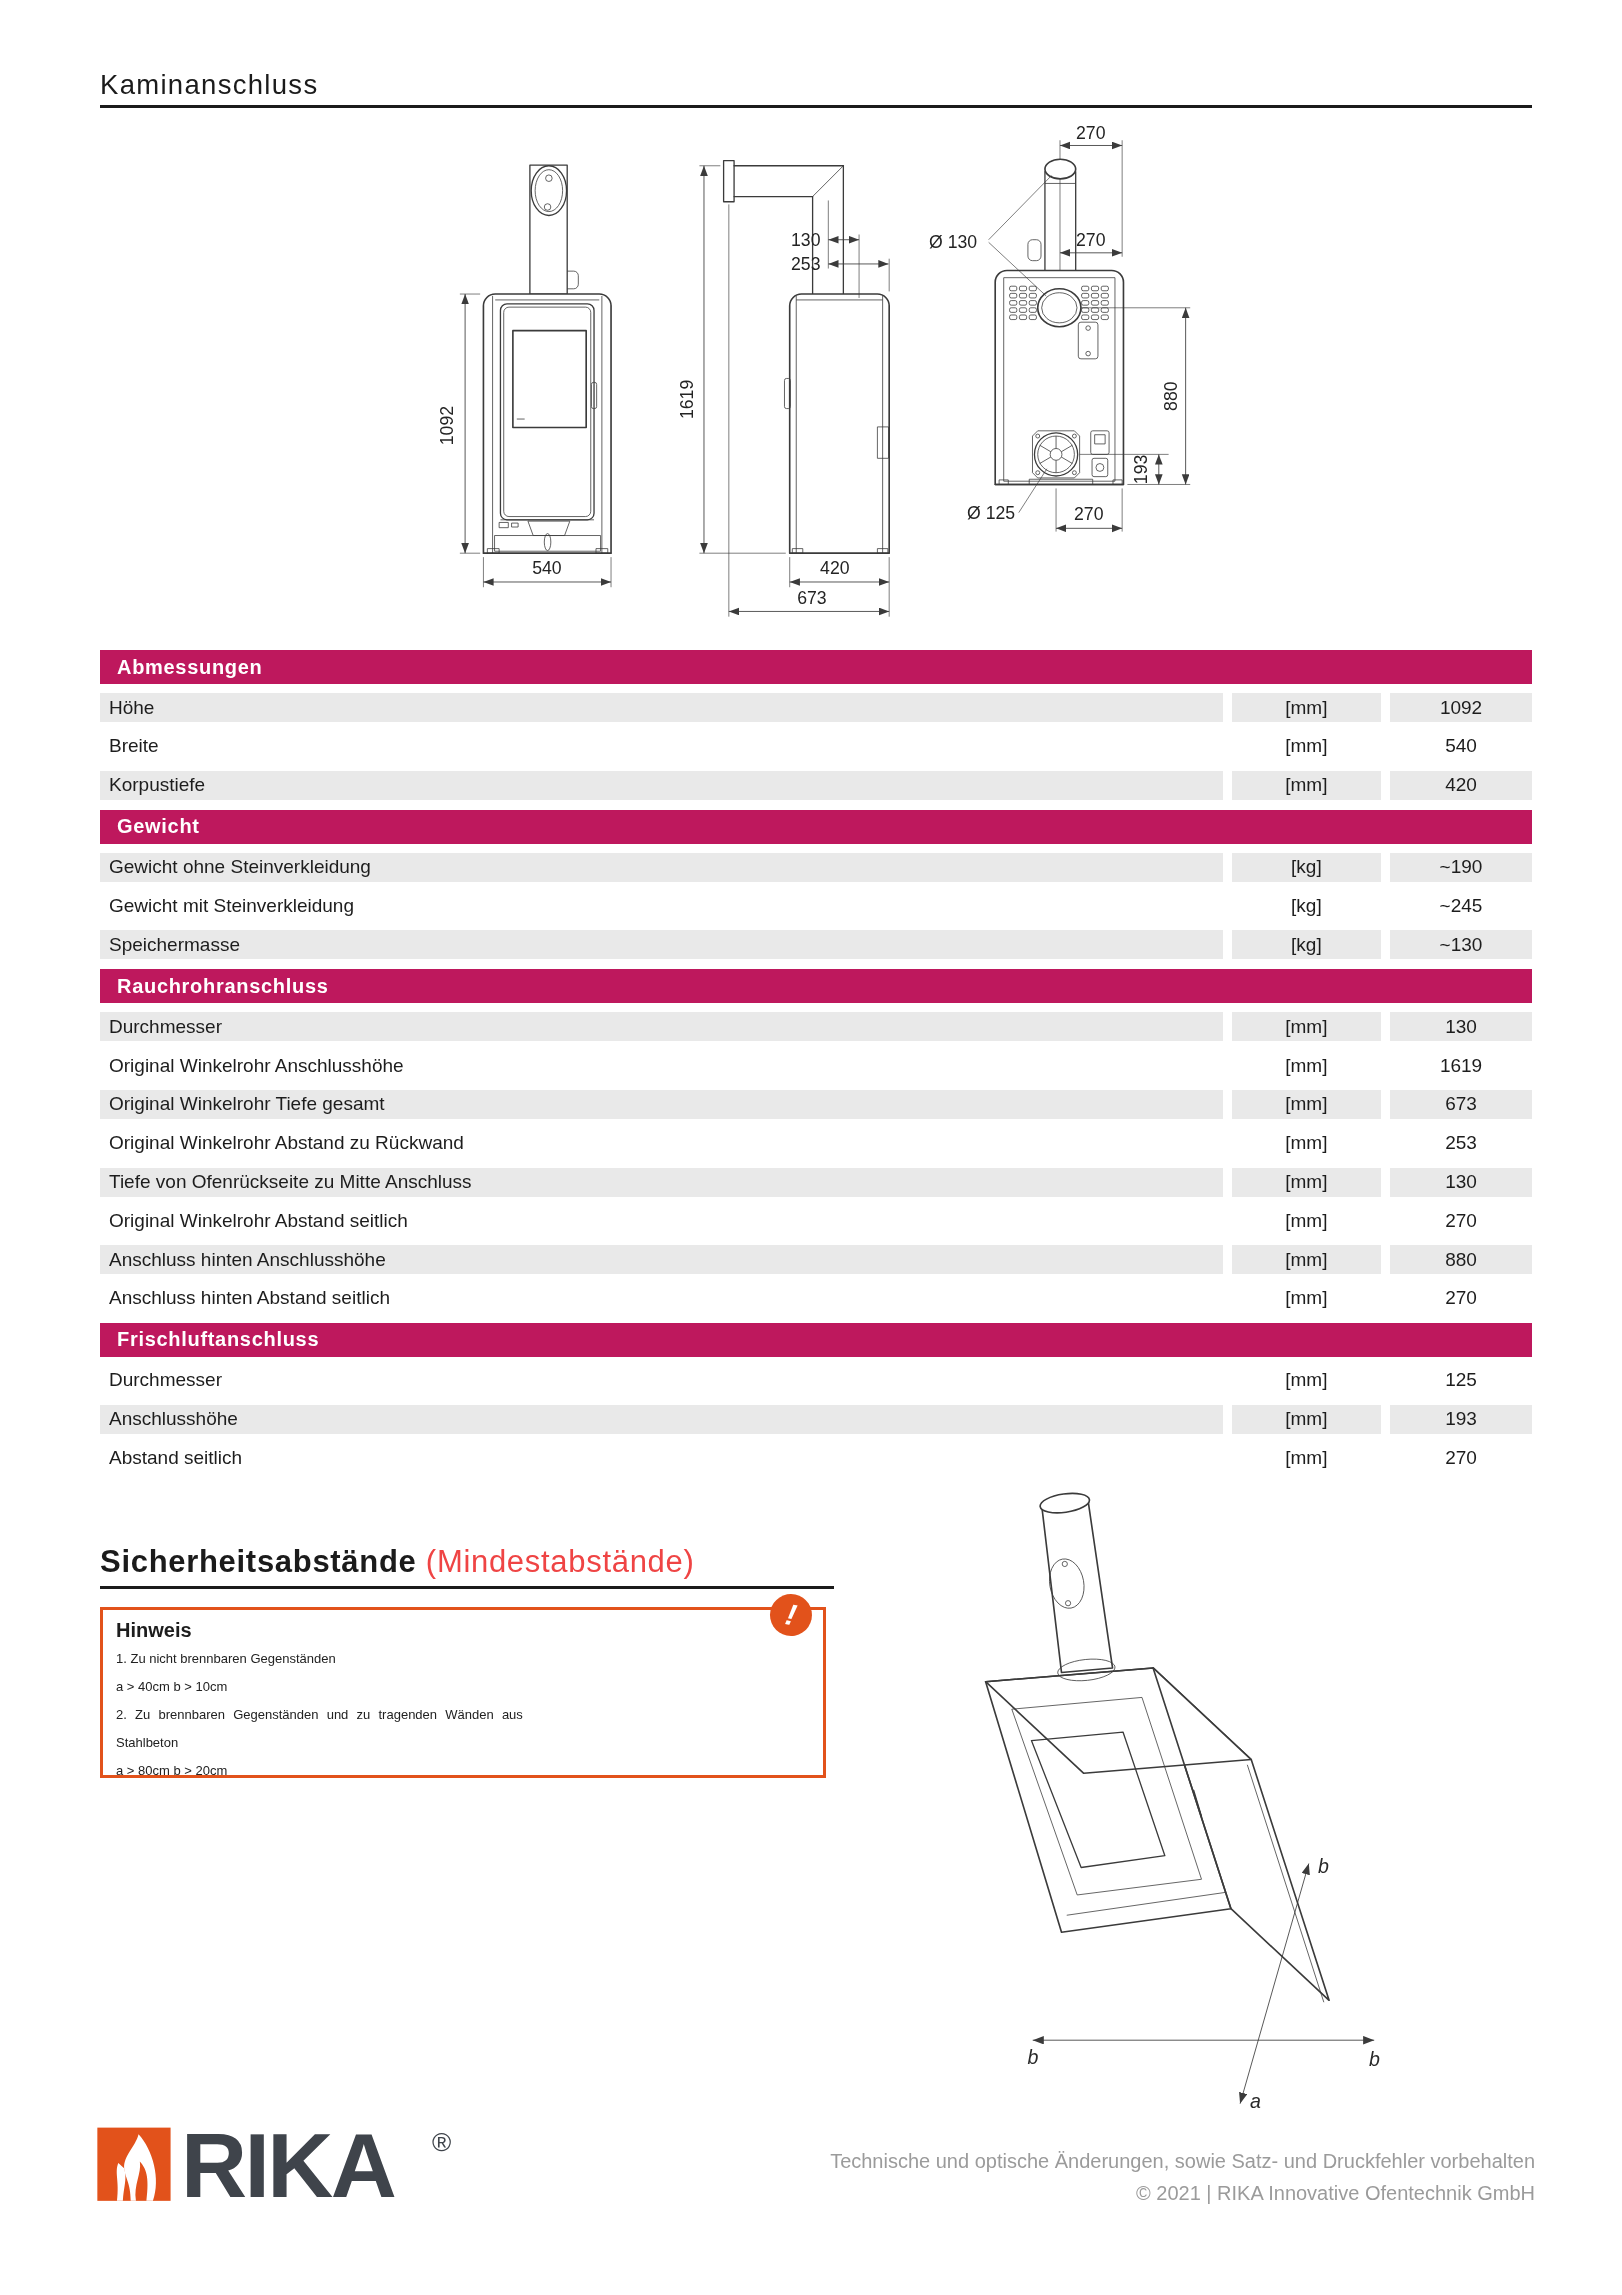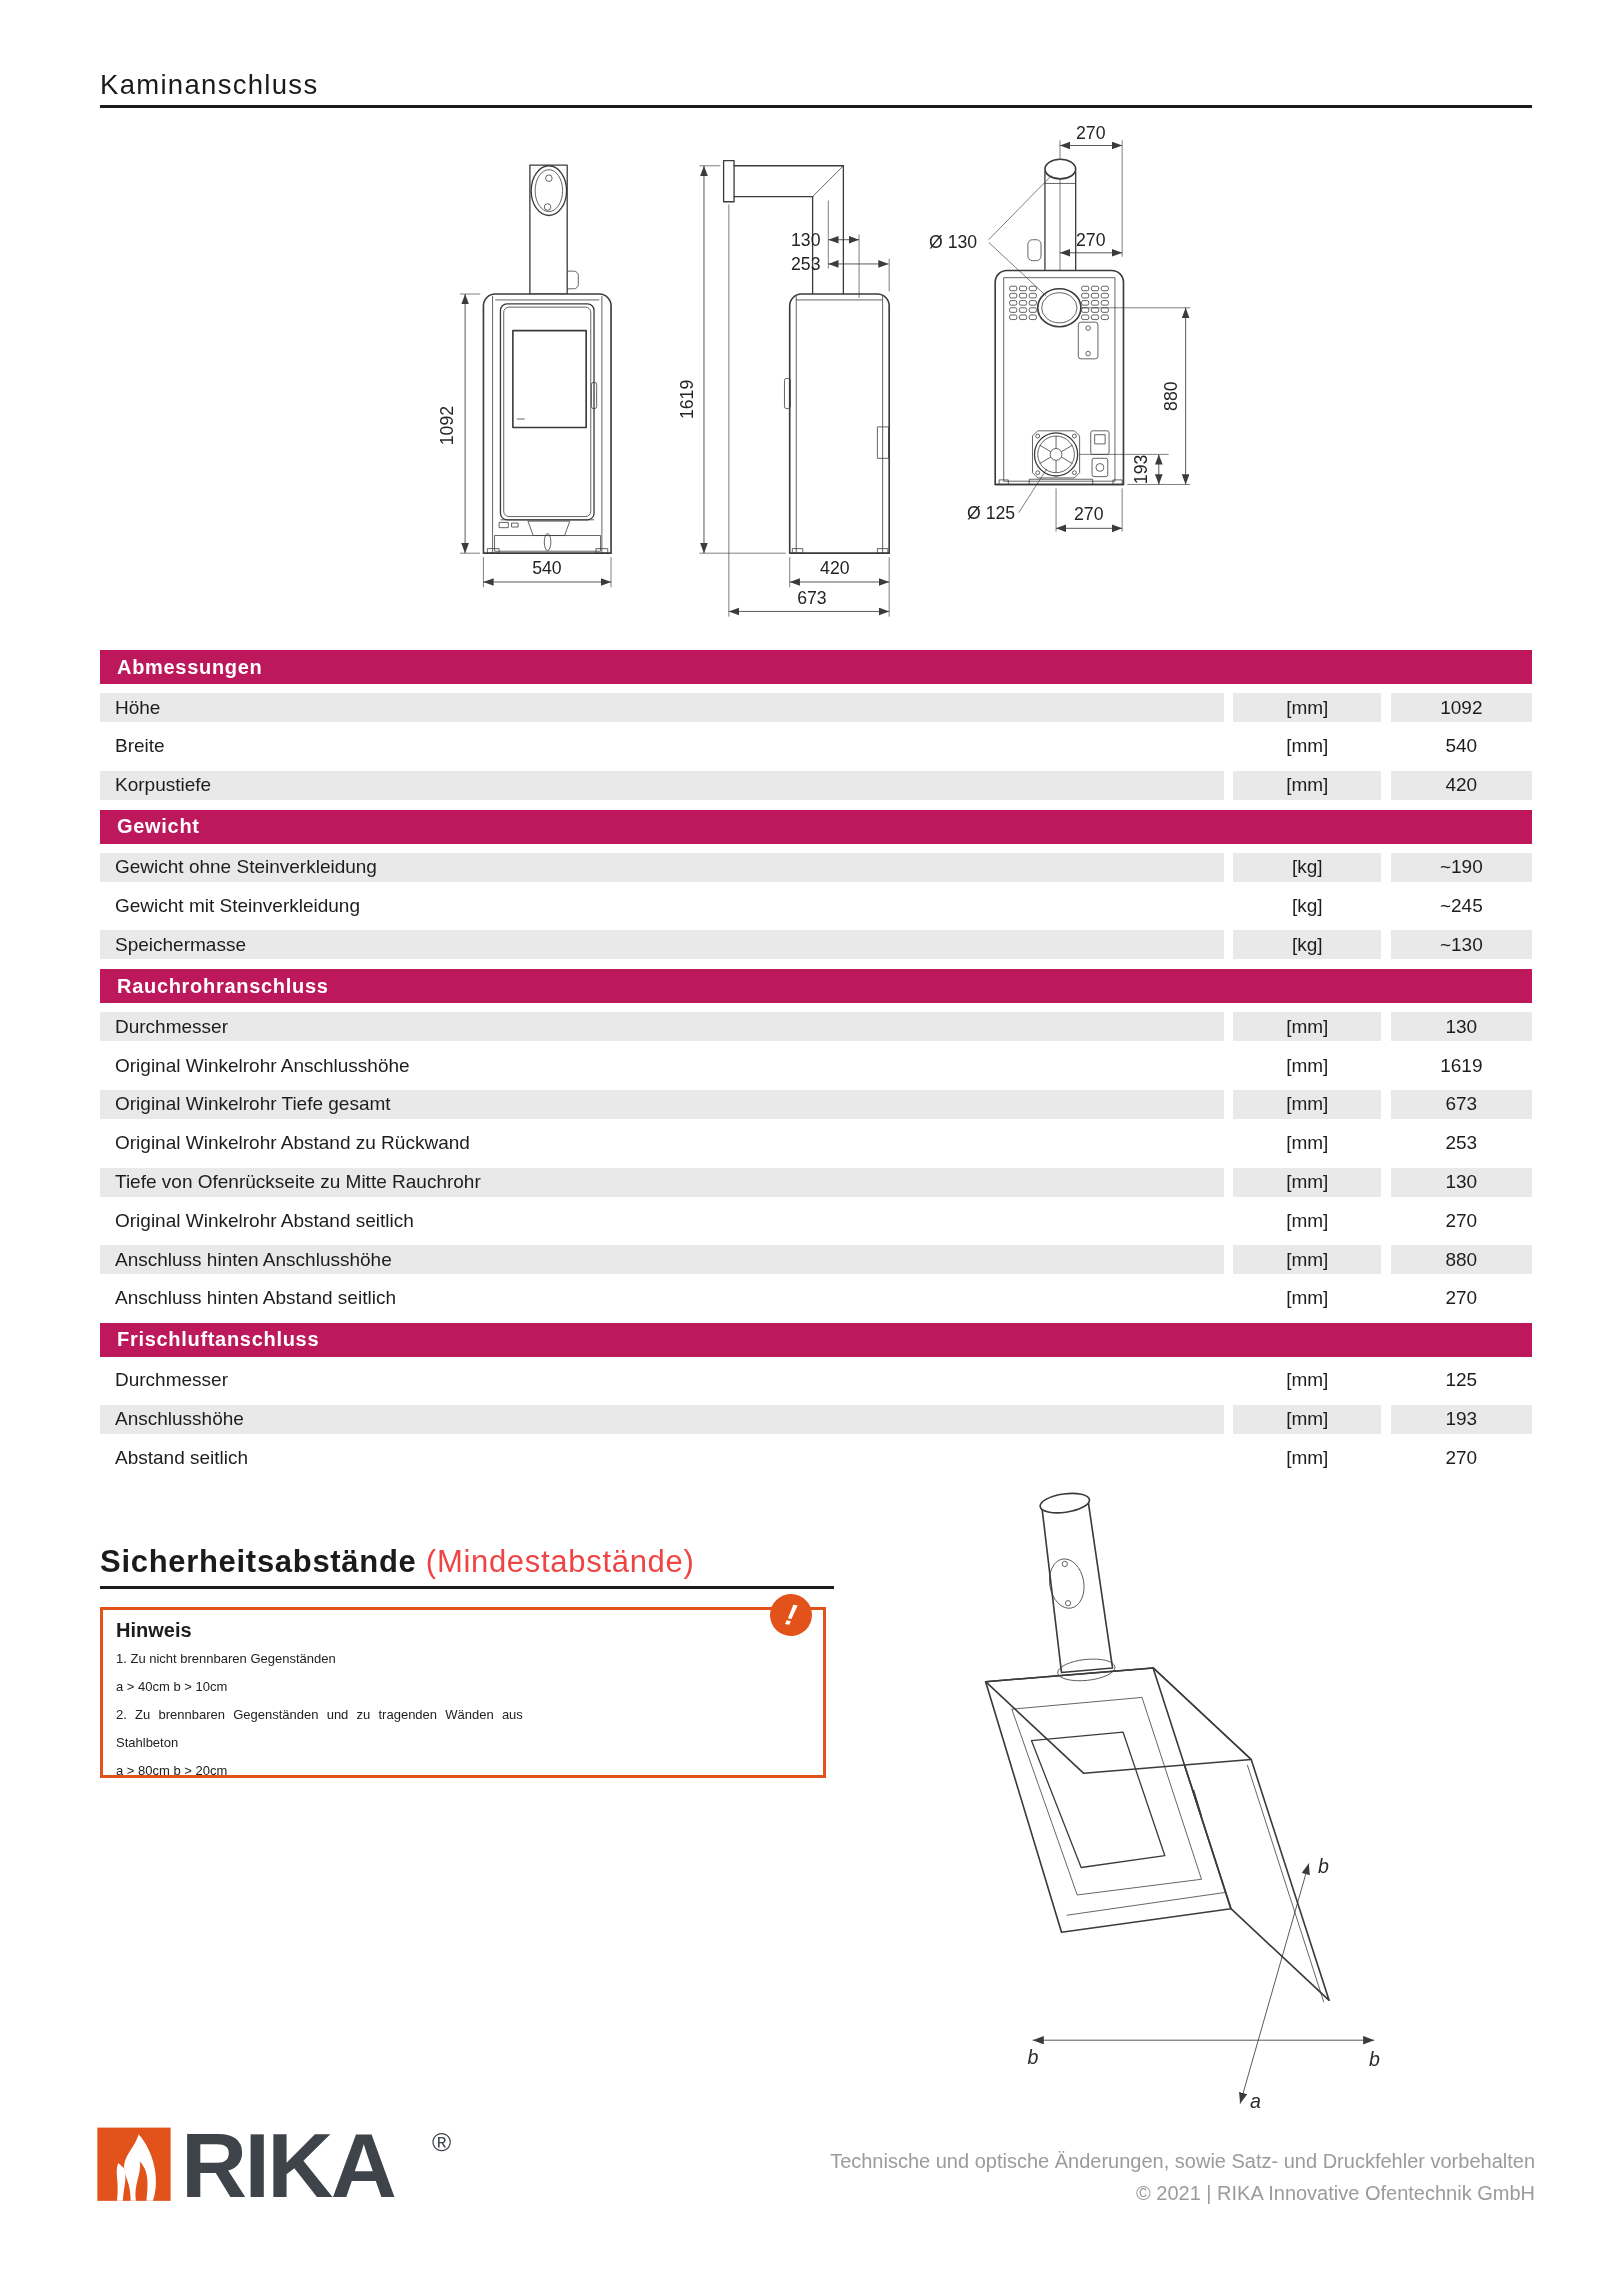--- a/index.html
+++ b/index.html
@@ -13,21 +13,21 @@
   .page-title { left:100px; top:69px; font-size:27.5px; font-weight:500; letter-spacing:1.3px; color:#1b1b1b; }
   .title-rule { left:100px; top:105px; width:1432px; height:2.6px; background:#1b1b1b; }
 
   
   .tables { left:100px; top:650px; width:1432px; }
   .thead {
     height:34px; background:#be185d; color:#ffffff; display:flex; align-items:center;
     padding-left:17px; font-size:20px; font-weight:bold; letter-spacing:0.7px; margin-bottom:9.2px;
   }
   .trow { display:flex; height:29px; margin-bottom:9.8px; }
-  .trow .c1 { width:1114px; padding-left:15px; display:flex; align-items:center; font-size:19px; }
+  .trow .c1 { width:1114px; padding-left:9px; display:flex; align-items:center; font-size:19px; }
   .trow .c2 { width:149px; margin-left:9.2px; display:flex; align-items:center; justify-content:center; font-size:19px; }
   .trow .c3 { width:142px; margin-left:9.2px; display:flex; align-items:center; justify-content:center; font-size:19px; }
   .trow.shaded .c1, .trow.shaded .c2, .trow.shaded .c3 { background:#e9e9e9; }
 
   
   .safety-title { left:100px; top:1544px; font-size:31px; font-weight:bold; color:#1b1b1b; letter-spacing:0.7px; }
   .safety-title .light { font-weight:300; color:#ef4444; }
   .safety-rule { left:100px; top:1586px; width:734px; height:2.6px; background:#1b1b1b; }
   .hinweis-box {
     left:100px; top:1607px; width:694px; height:145px;
@@ -288,21 +288,21 @@
     <div class="c1">Original Winkelrohr Tiefe gesamt</div>
     <div class="c2">[mm]</div>
     <div class="c3">673</div>
   </div>
   <div class="trow">
     <div class="c1">Original Winkelrohr Abstand zu Rückwand</div>
     <div class="c2">[mm]</div>
     <div class="c3">253</div>
   </div>
   <div class="trow shaded">
-    <div class="c1">Tiefe von Ofenrückseite zu Mitte Rauchrohr</div>
+    <div class="c1">Tiefe von Ofenrückseite zu Mitte Anschluss</div>
     <div class="c2">[mm]</div>
     <div class="c3">130</div>
   </div>
   <div class="trow">
     <div class="c1">Original Winkelrohr Abstand seitlich</div>
     <div class="c2">[mm]</div>
     <div class="c3">270</div>
   </div>
   <div class="trow shaded">
     <div class="c1">Anschluss hinten Anschlusshöhe</div>

